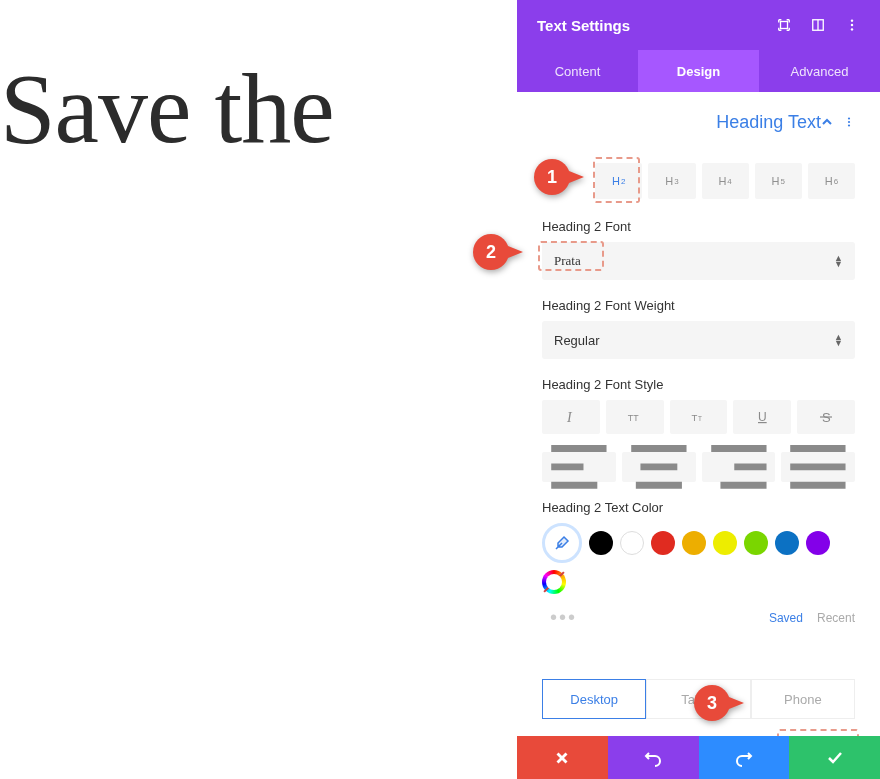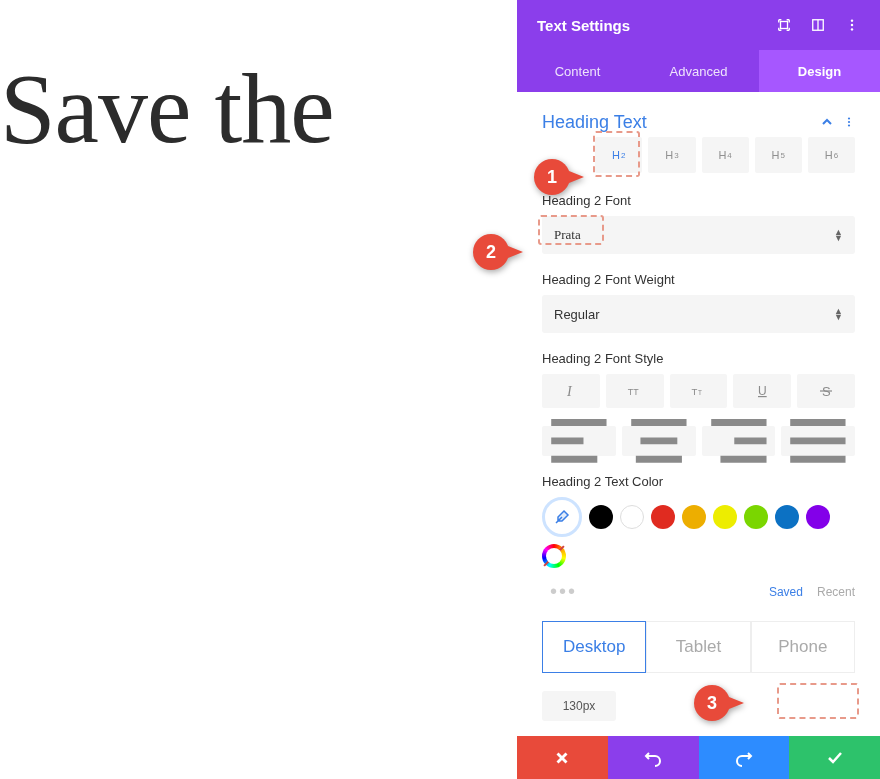--- a/index.html
+++ b/index.html
@@ -64,23 +64,23 @@
       cursor: pointer;
     }
     .tab.active { background: #a657ff; color: #fff; font-weight: 600; }
     .panel-body {
       flex: 1;
       overflow-y: auto;
       padding: 20px 25px 10px 25px;
     }
     .section-header {
       display: flex;
-      justify-content: space-between;
+      justify-content: flex-end;
       align-items: center;
-      margin-bottom: 4px;
+      margin-bottom: 30px;
     }
     .section-title { color: #3b7fe6; font-size: 18px; font-weight: 500; }
     .section-actions { display:flex; gap:10px; align-items:center; color:#3b7fe6; }
     .section-actions svg { width:12px; height:12px; }
     .heading-level-row {
       display: flex;
       gap: 6px;
       margin-bottom: 20px;
       position: relative;
     }
@@ -175,24 +175,25 @@
       content:''; position:absolute; width:28px; height:2px;
       background:#d04040; top:11px; left:-2px; transform:rotate(-45deg);
     }
     .color-meta { display:flex; justify-content:space-between; align-items:center; }
     .more-dots { color:#ccc; font-size:20px; letter-spacing:2px; cursor:pointer; margin-left:8px; }
     .color-tabs { display:flex; gap:14px; font-size:12px; }
     .color-tab { color:#aaa; cursor:pointer; }
     .color-tab.active { color:#3b7fe6; font-weight:500; }
     .device-tabs { display:flex; margin-bottom:18px; }
     .device-tab {
-      flex:1; height:52px;
+      flex:1; height:40px;
       display:flex; align-items:center; justify-content:center;
-      font-size:17px; color:#aaa; cursor:pointer;
+      font-size:13px; color:#aaa; cursor:pointer;
       border:1px solid #eee;
+      margin-top:32px;
     }
     .device-tab.active { color:#3b7fe6; border-color:#3b7fe6; }
     .size-row { display:flex; align-items:center; gap:12px; position:relative; }
     .size-input {
       width:74px; height:30px; background:#f5f5f5;
       border:none; border-radius:3px; text-align:center;
       font-size:12px; color:#555;
     }
     .dashed-highlight {
       position:absolute; border:2px dashed #e89a8a;
@@ -259,22 +260,22 @@
             <circle cx="8" cy="3" r="1.4"></circle>
             <circle cx="8" cy="8" r="1.4"></circle>
             <circle cx="8" cy="13" r="1.4"></circle>
           </svg>
       </span>
     </div>
   </div>
 
   <div class="tabs">
     <div class="tab">Content</div>
+    <div class="tab active">Design</div>
     <div class="tab">Advanced</div>
-    <div class="tab active">Design</div>
   </div>
 
   <div class="panel-body">
 
     <div class="section-header">
       <div class="section-title">Heading Text</div>
       <div class="section-actions">
         <span><svg viewBox="0 0 12 12" fill="none" stroke="#3b7fe6" stroke-width="2">
               <path d="M2 8 L6 4 L10 8"></path>
             </svg></span>

